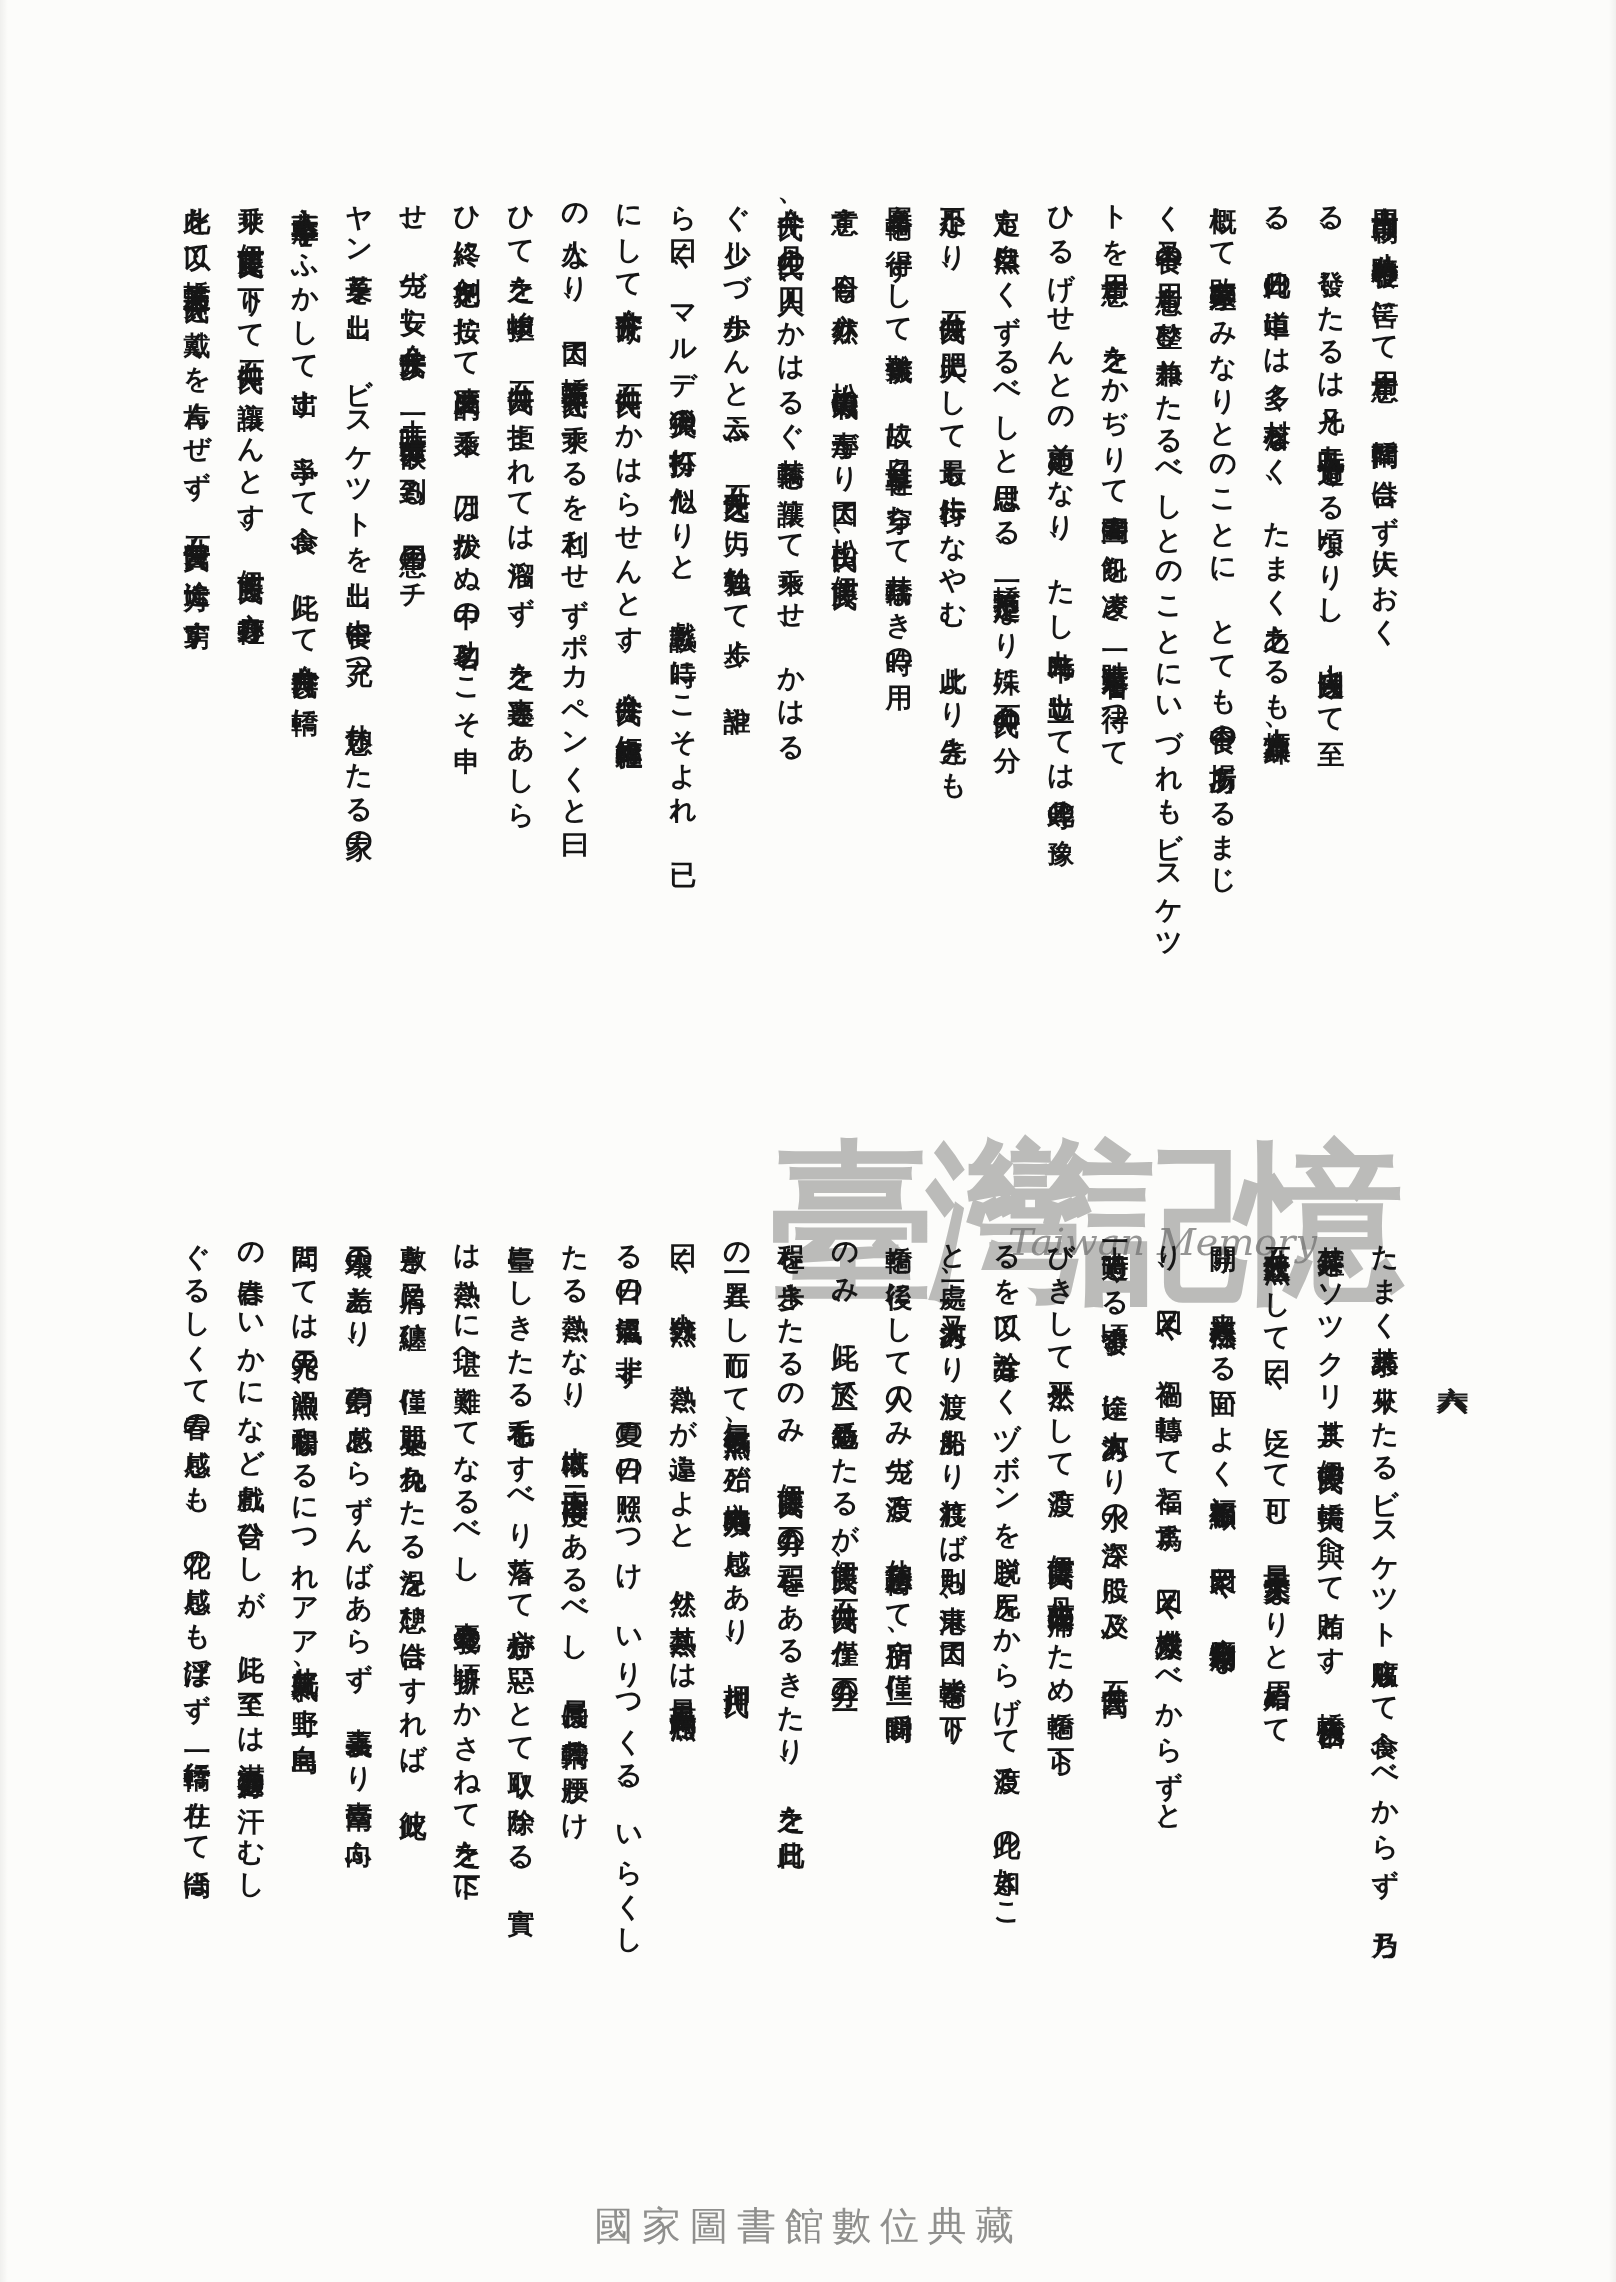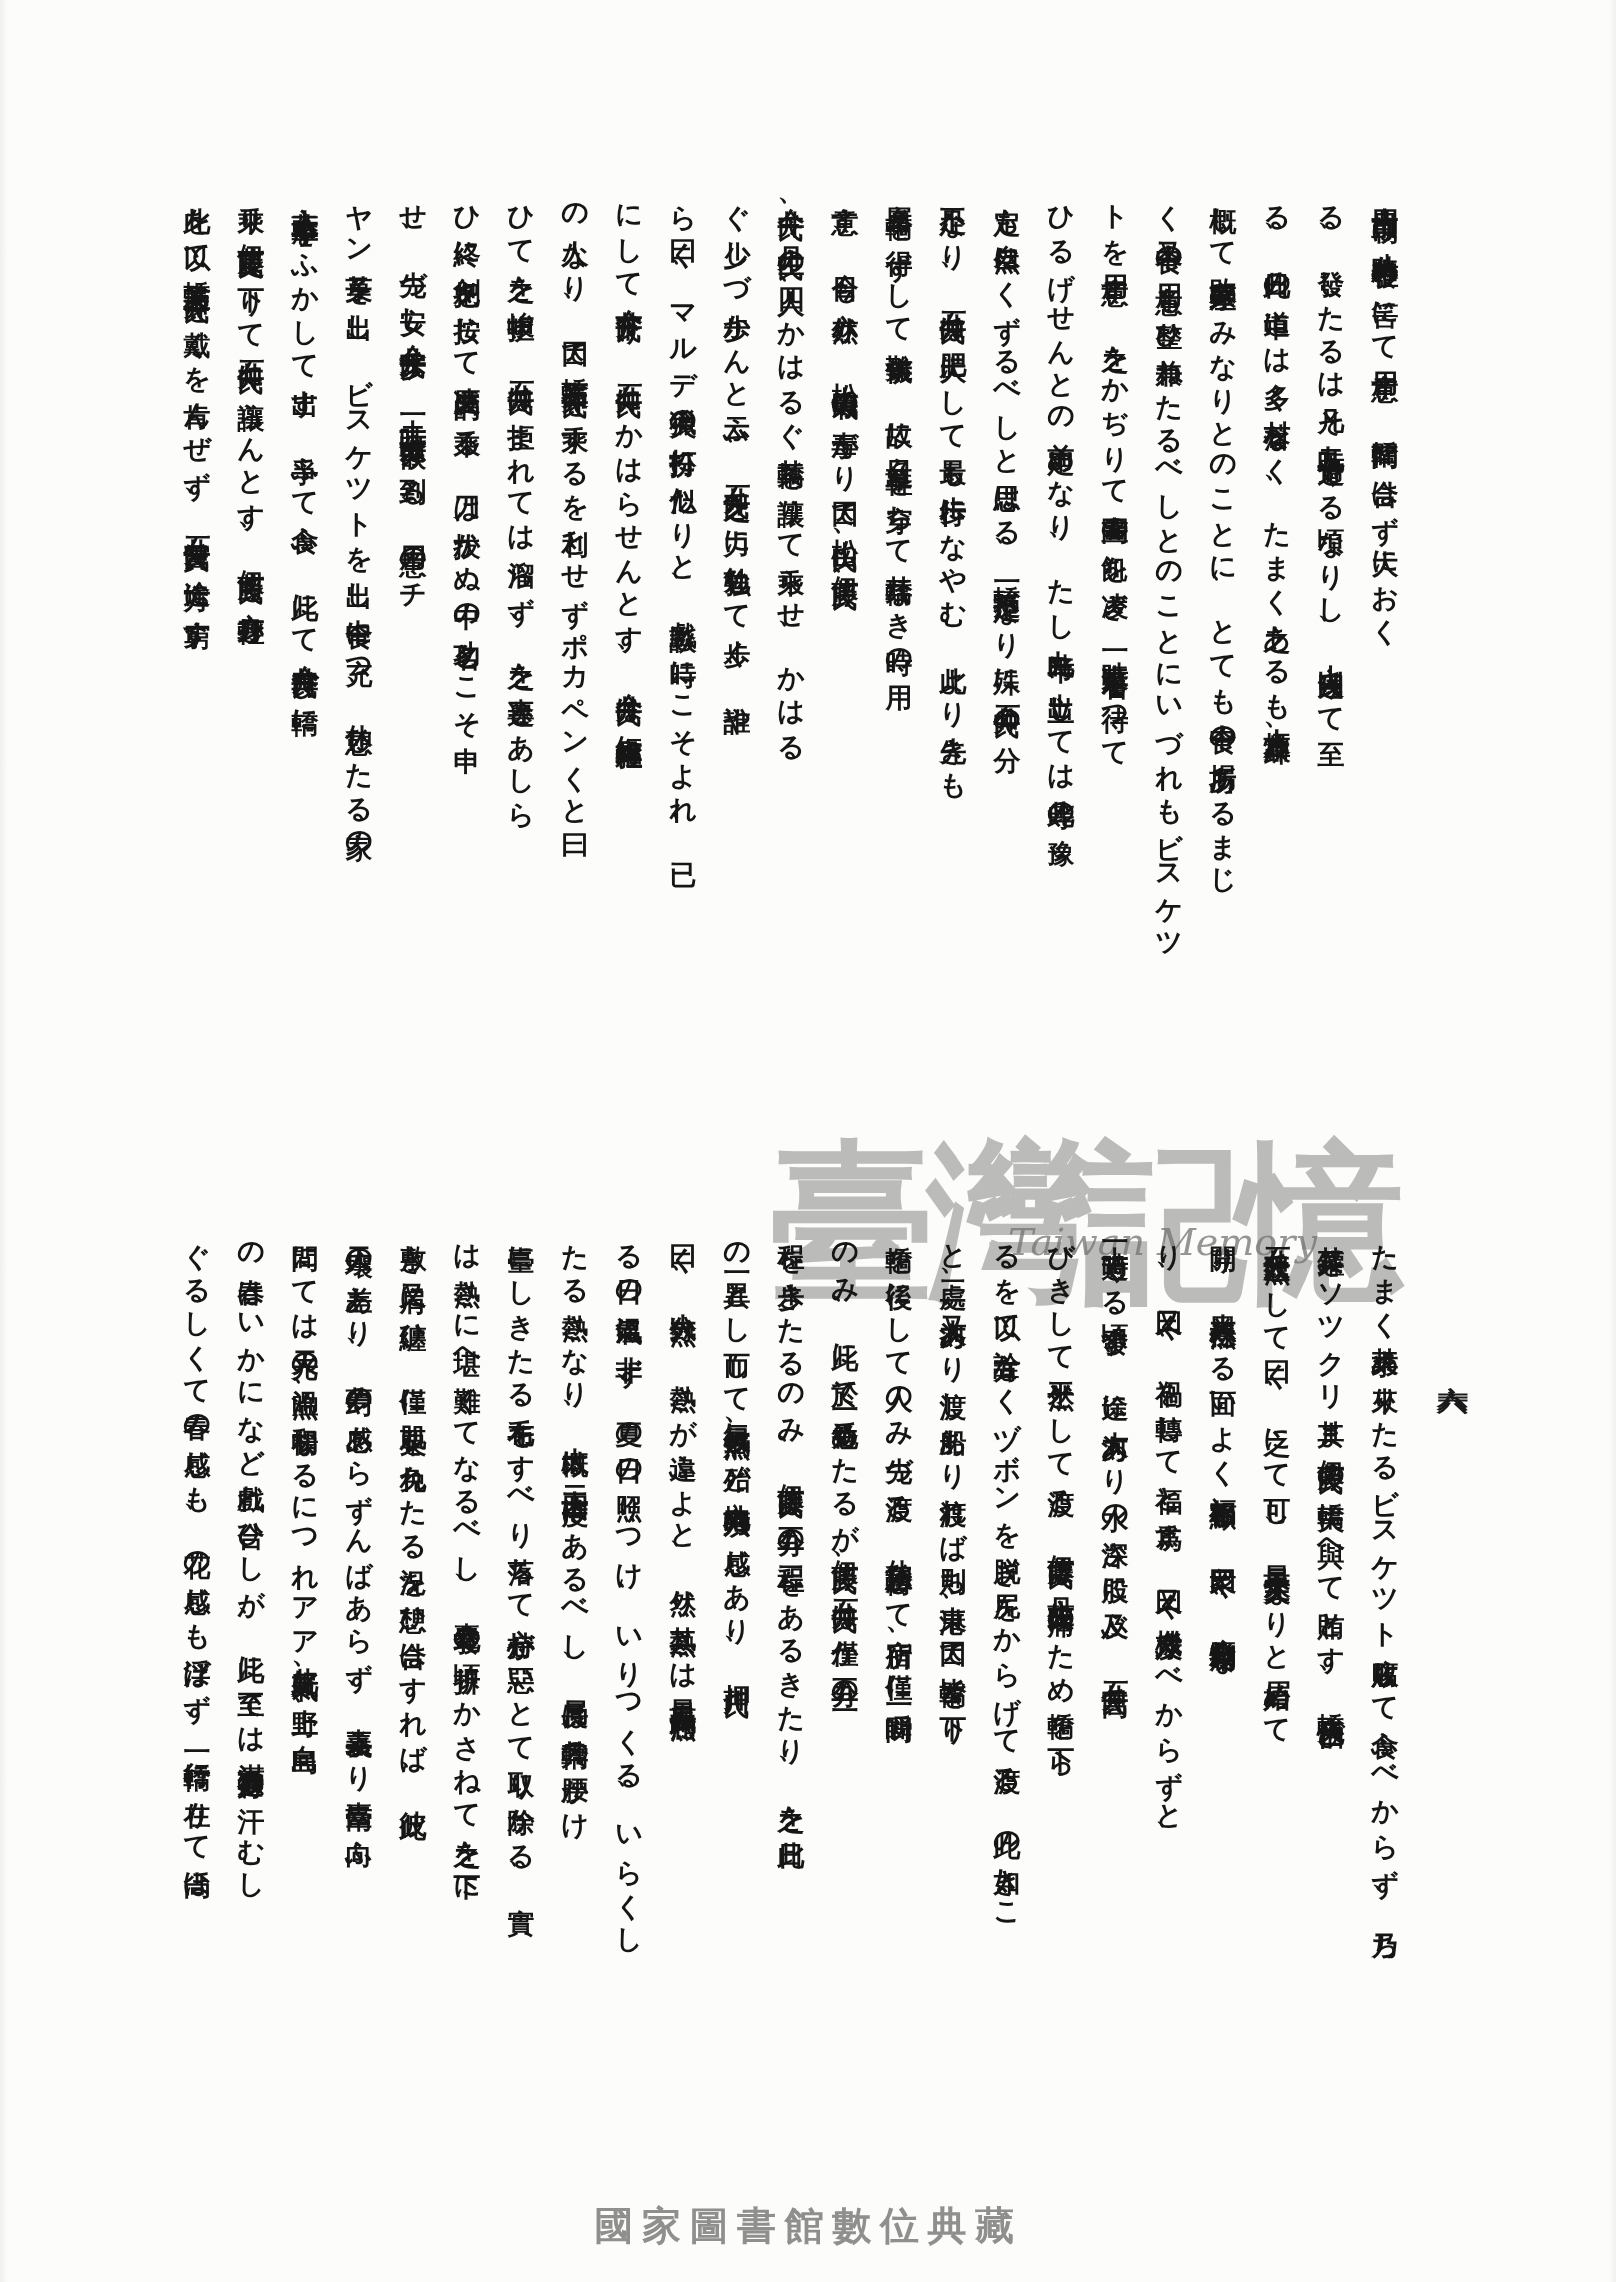--- a/index.html
+++ b/index.html
@@ -80,21 +80,21 @@
     font-family:"DejaVu Serif","Liberation Serif",serif;
   }
   
   .footer-caption{
     position:absolute;
     left:0; right:0;
     top:2199px;
     text-align:center;
     font-size:39px;
     letter-spacing:8.6px;
-    font-weight:700;
+    font-weight:400;
     color:#8f8f8d;
     font-family:"DejaVu Serif","Liberation Serif",serif;
   }
   
   .scan-edge-left,.scan-edge-right{
     position:absolute;top:0;bottom:0;width:7.6px;
     background:linear-gradient(to right,rgba(0,0,0,0.05),rgba(0,0,0,0));
   }
   .scan-edge-right{right:0;transform:scaleX(-1);}
   .scan-edge-left{left:0;}

